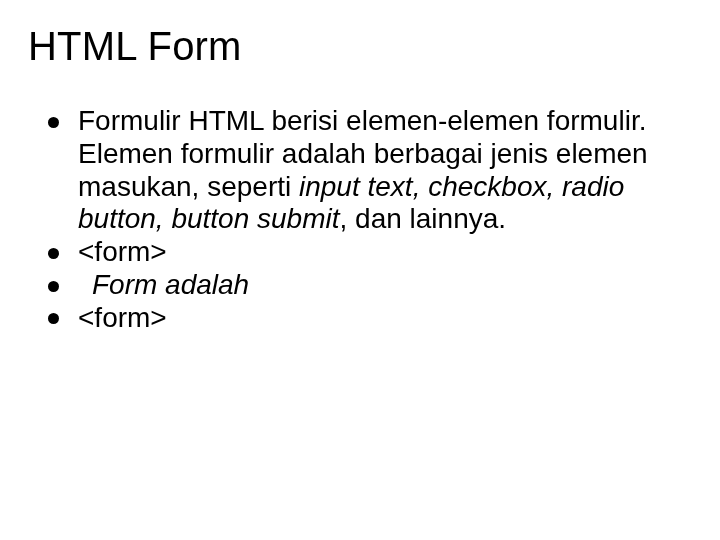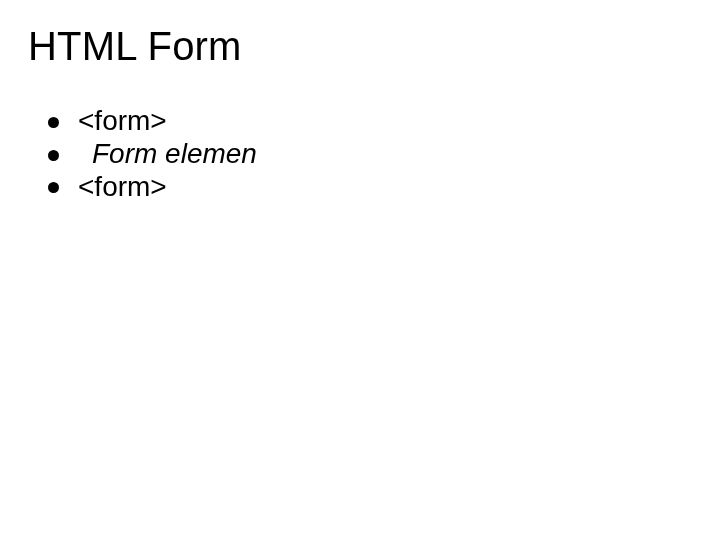--- a/index.html
+++ b/index.html
@@ -53,22 +53,25 @@
     padding-left: 14px;
   }
 </style>
 </head>
 <body>
 
 <div class="slide">
   <h1 class="title">HTML Form</h1>
   <ul class="bullets">
     <li>
+      <span>Formulir HTML berisi elemen-elemen formulir. Elemen formulir adalah berbagai jenis elemen masukan, seperti </span><span class="italic">input text, checkbox, radio button, button submit</span><span>, dan lainnya.</span>
+    </li>
+    <li>
       <span>&lt;form&gt;</span>
     </li>
     <li>
-      <span class="italic indent">Form elemen</span>
+      <span class="italic indent">Form adalah</span>
     </li>
     <li>
       <span>&lt;form&gt;</span>
     </li>
   </ul>
 </div>
 
 </body></html>

